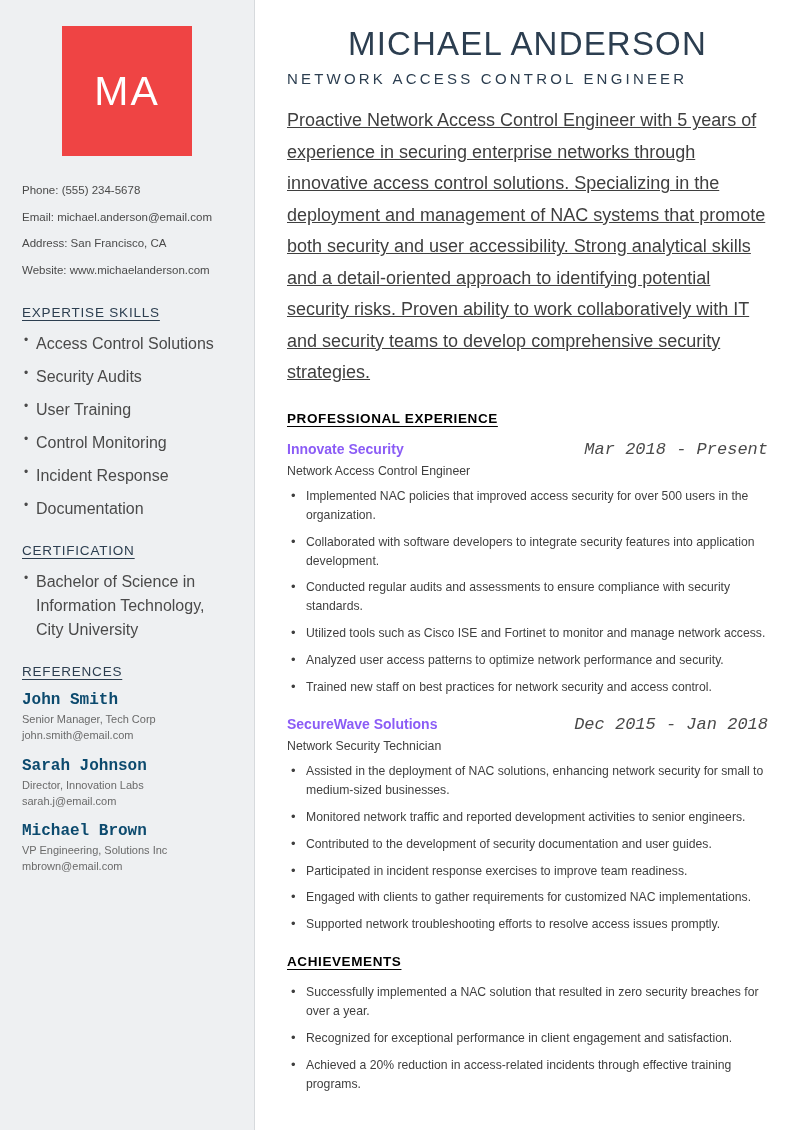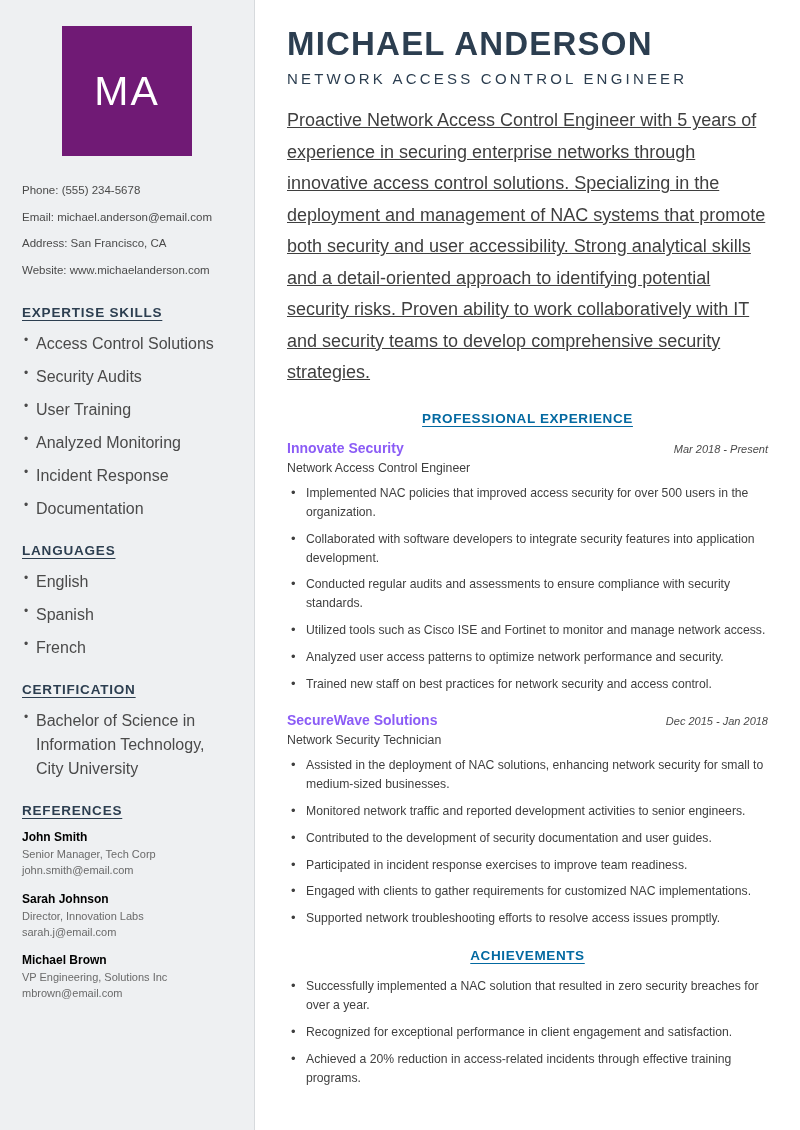--- a/index.html
+++ b/index.html
@@ -30,21 +30,21 @@
     padding: 26px 22px 20px 22px;
   }
   .monogram-wrap {
     display: flex;
     justify-content: center;
     margin-bottom: 26px;
   }
   .monogram {
     width: 130px;
     height: 130px;
-    background: #701a75;
+    background: #ef4444;
     color: #ffffff;
     display: flex;
     align-items: center;
     justify-content: center;
     font-size: 41px;
     letter-spacing: 2px;
     font-weight: 400;
   }
   .contact-list {
     margin: 0 0 26px 0;
@@ -53,21 +53,21 @@
   }
   .contact-list li {
     font-size: 11.5px;
     color: #4a4a4a;
     line-height: 1.45;
     margin-bottom: 10px;
     word-break: break-word;
   }
   .side-heading {
     font-size: 13.5px;
-    font-weight: bold;
+    font-weight: normal;
     color: #2c3e50;
     letter-spacing: 0.8px;
     text-decoration: underline;
     text-underline-offset: 3px;
     margin: 0 0 12px 0;
   }
   .side-section { margin-bottom: 22px; }
   .bullet-list {
     margin: 0; padding: 0; list-style: none;
   }
@@ -82,85 +82,87 @@
   .bullet-list li::before {
     content: "•";
     position: absolute;
     left: 2px;
     top: -1px;
     color: #4a4a4a;
     font-size: 12px;
   }
   .ref-item { margin-bottom: 13px; }
   .ref-name {
-    font-size: 12px;
+    font-size: 16px;
     font-weight: bold;
-    color: #000000;
+    color: #0c4a6e;
     margin-bottom: 3px;
+    font-family: Liberation Mono, monospace;
   }
   .ref-role, .ref-email {
     font-size: 11px;
     color: #6a6a6a;
     line-height: 1.45;
   }
 
   
   .main {
     flex: 1;
     padding: 26px 32px 20px 32px;
   }
   .name {
     font-size: 33px;
-    font-weight: bold;
+    font-weight: normal;
     color: #2c3e50;
     letter-spacing: 1.2px;
     margin: 0 0 8px 0;
     line-height: 1.1;
+    text-align: center;
   }
   .job-title {
     font-size: 15px;
     color: #2c3e50;
     letter-spacing: 3.2px;
     margin: 0 0 18px 0;
   }
   .summary {
     font-size: 18px;
     color: #3f3f3f;
     line-height: 1.75;
     margin: 0 0 22px 0;
     text-align: left;
     text-decoration: underline;
   }
   .main-heading {
     font-size: 13.5px;
     font-weight: bold;
-    color: #0369a1;
+    color: #000000;
     letter-spacing: 0.6px;
     text-decoration: underline;
     text-underline-offset: 3px;
     margin: 11px 0 14px 0;
-    text-align: center;
   }
   .job-block { margin-bottom: 18px; }
   .job-row {
     display: flex;
     justify-content: space-between;
     align-items: baseline;
   }
   .job-company {
     font-size: 14px;
     font-weight: bold;
     color: #8b5cf6;
   }
   .job-dates {
-    font-size: 11px;
+    font-size: 17px;
     font-style: italic;
     color: #4a4a4a;
     white-space: nowrap;
     padding-left: 10px;
+    font-family: Liberation Mono, monospace;
   }
   .job-role {
     font-size: 12.3px;
     color: #3f3f3f;
     margin: 5px 0 9px 0;
   }
   .main-bullets { margin: 0; padding: 0; list-style: none; }
   .main-bullets li {
     position: relative;
     font-size: 12.2px;
@@ -196,34 +198,26 @@
       <li>Address: San Francisco, CA</li>
       <li>Website: www.michaelanderson.com</li>
     </ul>
 
     <section class="side-section">
       <h2 class="side-heading">EXPERTISE SKILLS</h2>
       <ul class="bullet-list">
         <li>Access Control Solutions</li>
         <li>Security Audits</li>
         <li>User Training</li>
-        <li>Analyzed Monitoring</li>
+        <li>Control Monitoring</li>
         <li>Incident Response</li>
         <li>Documentation</li>
       </ul>
     </section>
 
-    <section class="side-section">
-      <h2 class="side-heading">LANGUAGES</h2>
-      <ul class="bullet-list">
-        <li>English</li>
-        <li>Spanish</li>
-        <li>French</li>
-      </ul>
-    </section>
 
     <section class="side-section">
       <h2 class="side-heading">CERTIFICATION</h2>
       <ul class="bullet-list">
         <li>Bachelor of Science in Information Technology, City University</li>
       </ul>
     </section>
 
     <section class="side-section">
       <h2 class="side-heading">REFERENCES</h2>

